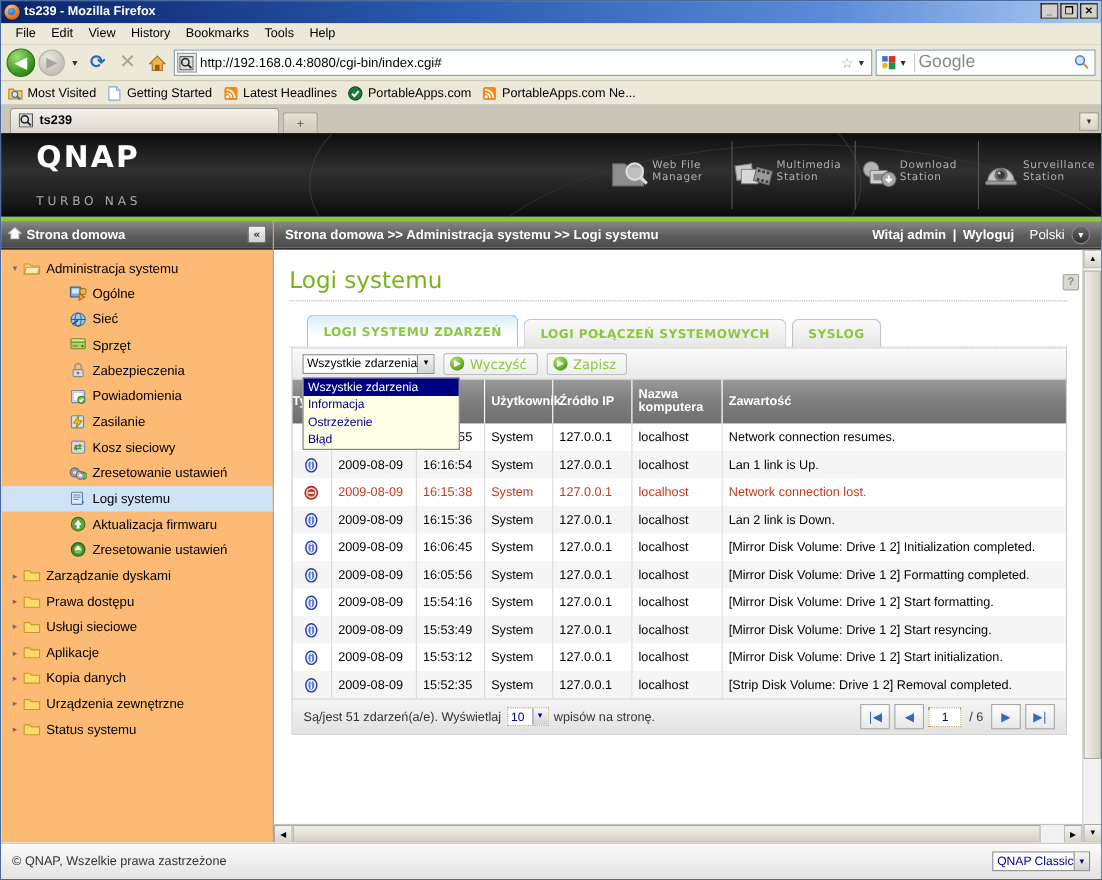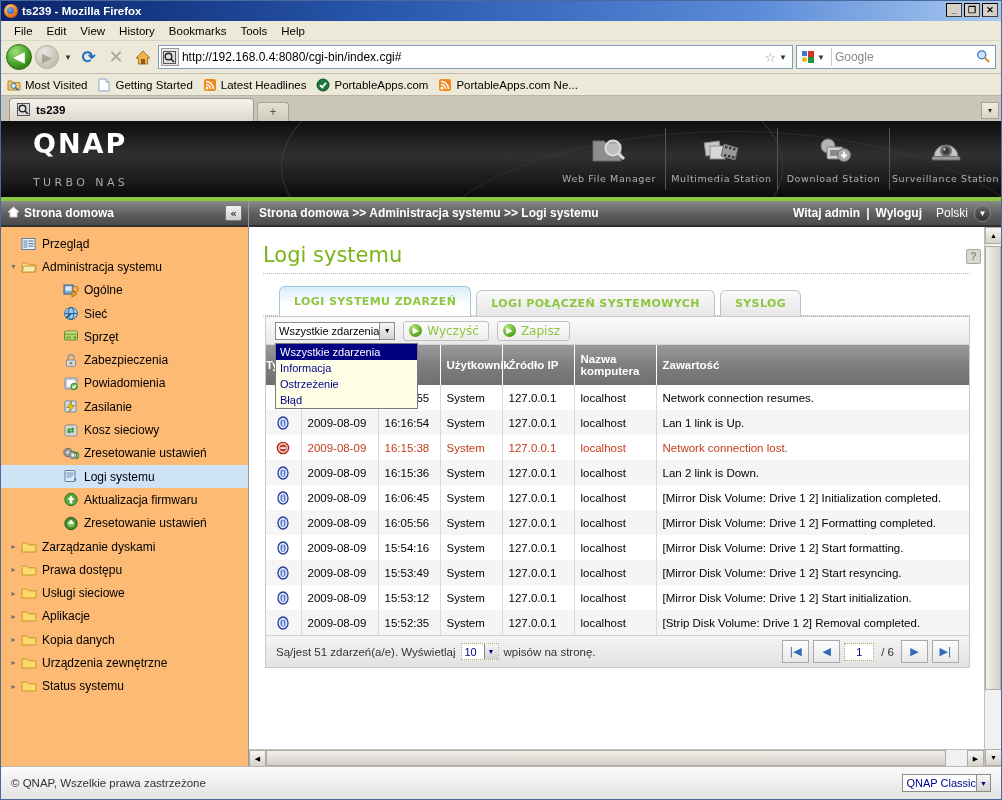--- a/index.html
+++ b/index.html
@@ -57,21 +57,21 @@
   .url-fav { width:18px;height:18px;background:#e8e8e8;border:1px solid #999;
              display:flex;align-items:center;justify-content:center;margin-right:3px;flex:0 0 18px;}
   .url-fav svg{display:block;}
   .url-txt { flex:1; font-size:12px; color:#000; }
   .url-star { color:#999; font-size:13px; margin:0 3px; }
   .url-caret { color:#333; font-size:8px; margin-right:3px;}
   .searchbar { width:200px; height:24px; background:#fff; border:1px solid #7f9db9;
                display:flex; align-items:center; padding:0 2px; }
   .g-ico { width:18px;height:16px;display:flex;align-items:center;justify-content:center;flex:0 0 18px;}
   .sep-v { width:1px; height:18px; background:#c8c8c8; margin:0 3px;}
-  .search-txt { flex:1; color:#888; font-size:12px; }
+  .search-txt { flex:1; color:#888; font-size:16px; }
   .search-mag { font-size:13px; margin-right:3px; }
 
   .bmbar { height:22px; flex:0 0 22px; background:#ece9d8; display:flex; align-items:center;
            padding-left:6px; gap:10px; border-bottom:1px solid #b8b4a8; }
   .bm { display:flex; align-items:center; gap:4px; font-size:11.5px; color:#000;}
   .bmi { width:14px; height:14px; flex:0 0 14px;}
 
   .tabbar { height:25px; flex:0 0 25px; background:#c9c5b9; display:flex; align-items:flex-end;
             padding-left:8px; position:relative; }
   .tab { height:23px; width:245px; background:linear-gradient(to bottom,#f4f2ec,#dcd8cc);
@@ -98,21 +98,21 @@
   .qnap-banner:before{content:"";position:absolute;left:280px;top:-70px;width:500px;height:230px;
      border-radius:50%;border:1px solid #4a4a4a;opacity:.55;}
   .qnap-banner:after{content:"";position:absolute;left:420px;top:10px;width:620px;height:260px;
      border-radius:50%;border:1px solid #3d3d3d;opacity:.5;}
   .qlogo { margin-left:32px; z-index:2; }
   .qlogo-main { color:#fff; font-size:27px; font-weight:bold; letter-spacing:2px;
                 font-family:"DejaVu Sans",sans-serif; line-height:1; }
   .qlogo-sub { color:#a8a8a8; font-size:11px; letter-spacing:3.4px; margin-top:19px;
                font-family:"DejaVu Sans",sans-serif;}
   .qapps { margin-left:auto; display:flex; height:100%; align-items:center; z-index:2; }
-  .qapp { width:112px; height:62px; display:flex; flex-direction:column; align-items:center;
+  .qapp { width:112px; height:62px; display:flex; flex-direction:row; align-items:center;
           justify-content:space-between; border-left:1px solid #555; position:relative; }
   .qapp:first-child{border-left:none;}
   .qapp-ico { flex:1; display:flex; align-items:center; justify-content:center; }
   .qapp-lbl { color:#b0b0b0; font-size:9.5px; letter-spacing:.6px; padding-bottom:6px;
               font-family:"DejaVu Sans",sans-serif;}
   .green-rule { height:4px; flex:0 0 4px; background:#8dc63f; }
 
   .below { flex:1; display:flex; overflow:hidden; }
 
   
@@ -478,33 +478,20 @@
           <div class="leftnav-hdr">
             <span class="home-ico">
               <svg width="13" height="12" viewBox="0 0 13 12">
                   <path d="M6.5 1 L12 6 H10 V11 H3 V6 H1 Z" fill="#fff" stroke="#ccc"></path>
                 </svg>
             </span>
             <span>Strona domowa</span>
             <span class="collapse-btn">«</span>
           </div>
           <div class="navtree" id="navtree">
-              <div class="navitem lvl1">
-                <span class="tw"></span>
-                <span class="ni-ico">
-                  <svg width="15" height="14" viewBox="0 0 15 14">
-                    <rect x="1" y="1.5" width="13" height="11" fill="#eef3f8" stroke="#5a7fa8"></rect>
-                    <rect x="2.5" y="3" width="4" height="8" fill="#9bb8d4"></rect>
-                    <rect x="7.5" y="3.5" width="5" height="1.2" fill="#5a7fa8"></rect>
-                    <rect x="7.5" y="6" width="5" height="1.2" fill="#5a7fa8"></rect>
-                    <rect x="7.5" y="8.5" width="5" height="1.2" fill="#5a7fa8"></rect>
-                  </svg>
-                </span>
-                <span class="ni-lbl">Przegląd</span>
-              </div>
               <div class="navitem lvl1">
                 <span class="tw">▾</span>
                 <span class="ni-ico">
                   <svg width="16" height="14" viewBox="0 0 16 14">
                     <path d="M1 3 h5 l1.4 1.8 H15 V12 H1 Z" fill="#f7d98a" stroke="#c69a28"></path>
                     <path d="M3 6 h12 l-1.8 6 H1 Z" fill="#fae9b4" stroke="#c69a28"></path>
                   </svg>
                 </span>
                 <span class="ni-lbl">Administracja systemu</span>
               </div>

